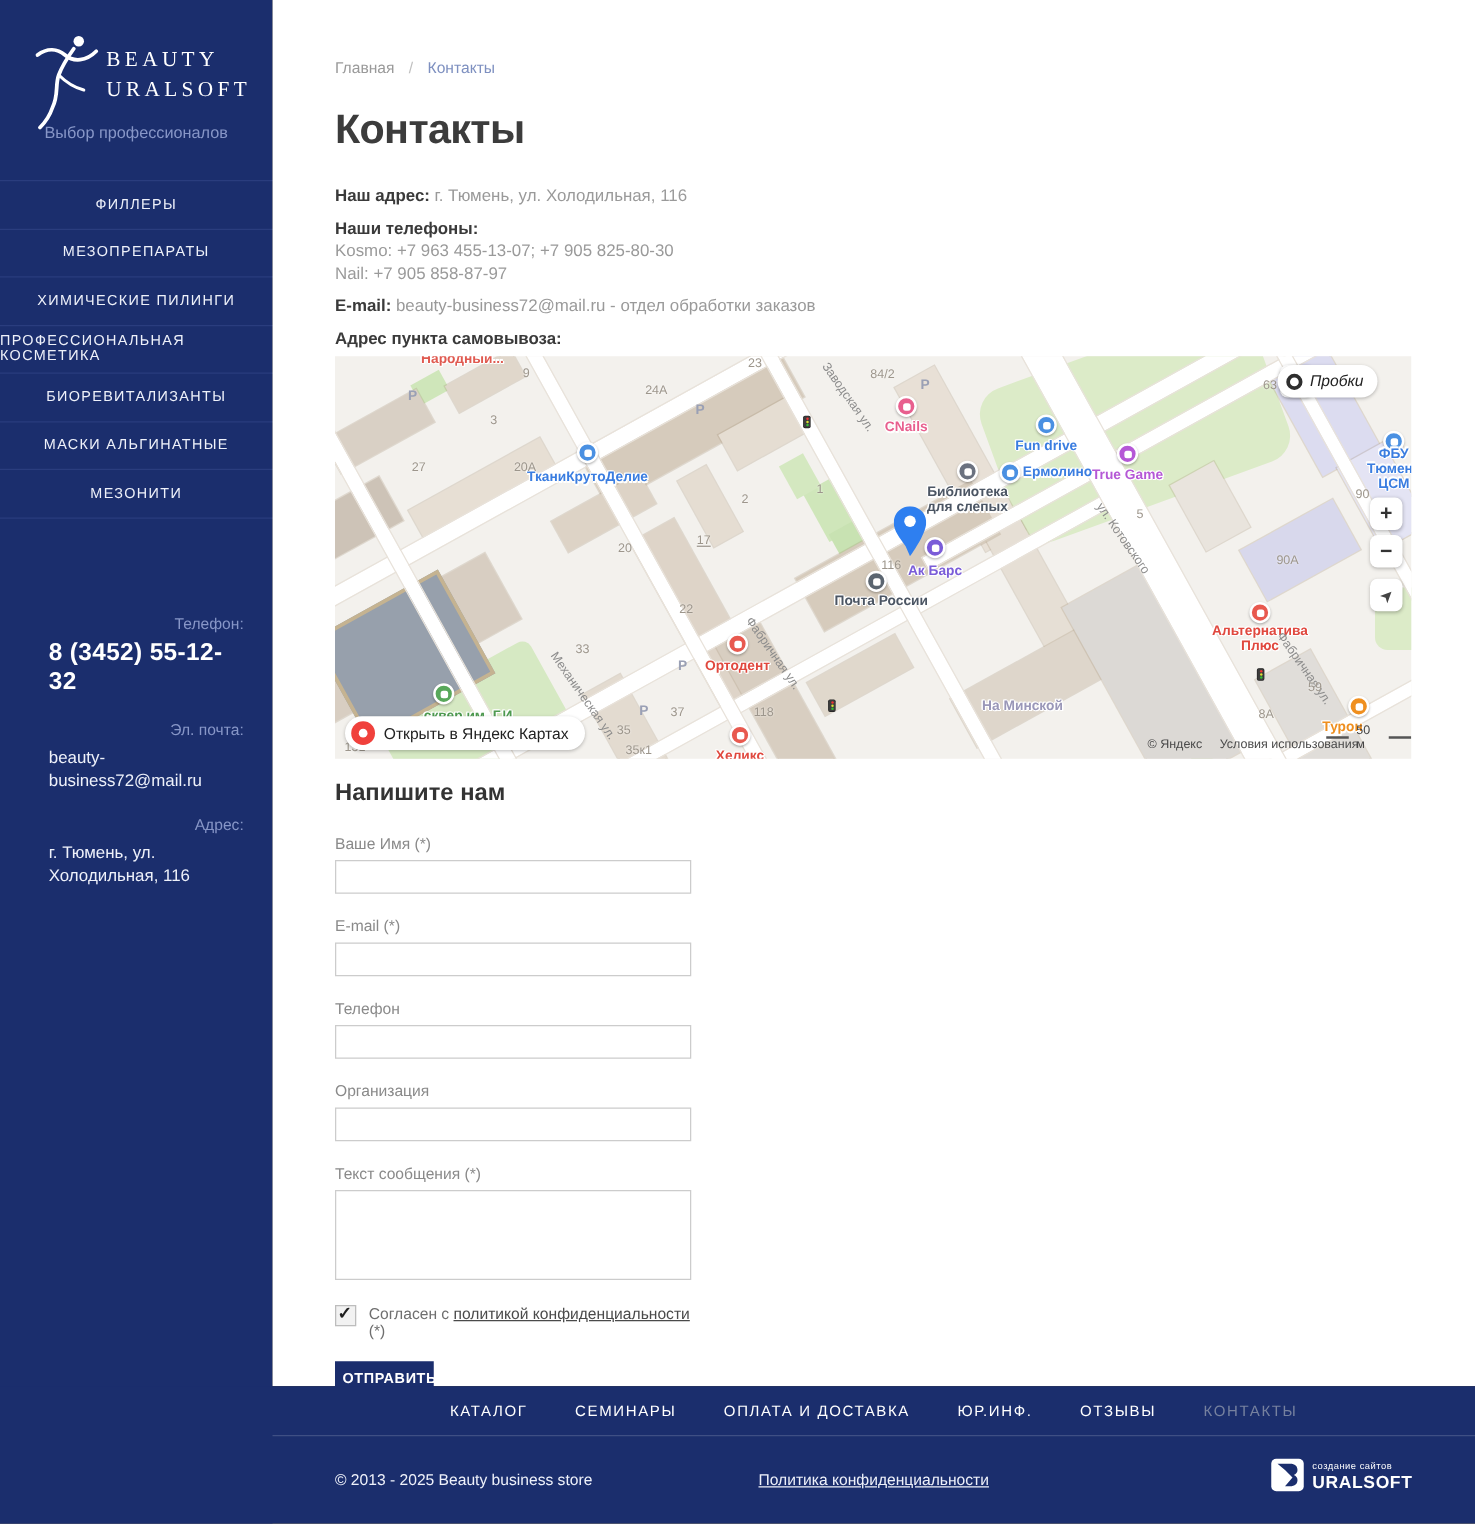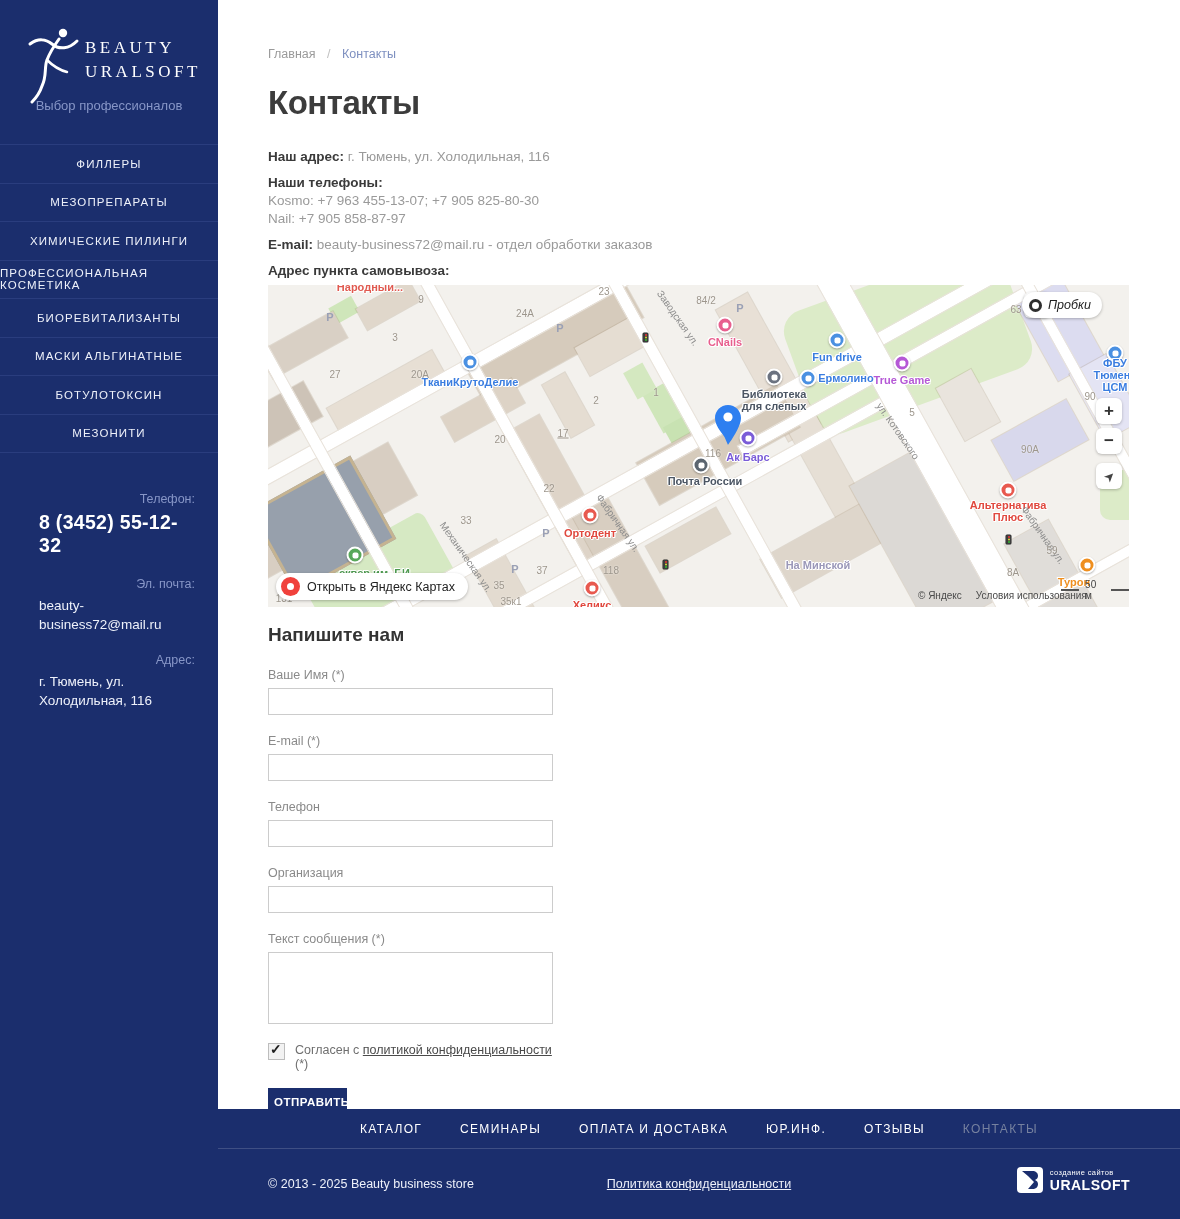--- a/index.html
+++ b/index.html
@@ -135,21 +135,20 @@
       <div class="tagline">Выбор профессионалов</div>
     </div>
 
     <div class="side-nav">
       <div class="nav-item">ФИЛЛЕРЫ</div>
       <div class="nav-item">МЕЗОПРЕПАРАТЫ</div>
       <div class="nav-item">ХИМИЧЕСКИЕ ПИЛИНГИ</div>
       <div class="nav-item">ПРОФЕССИОНАЛЬНАЯ КОСМЕТИКА</div>
       <div class="nav-item">БИОРЕВИТАЛИЗАНТЫ</div>
       <div class="nav-item">МАСКИ АЛЬГИНАТНЫЕ</div>
-      <div class="nav-item">БОТУЛОТОКСИН</div>
       <div class="nav-item">МЕЗОНИТИ</div>
     </div>
 
     <div class="side-contacts">
       <div class="sc-label">Телефон:</div>
       <div class="sc-phone">8 (3452) 55-12-32</div>
       <div class="sc-label">Эл. почта:</div>
       <div class="sc-value">beauty-business72@mail.ru</div>
       <div class="sc-label">Адрес:</div>
       <div class="sc-value">г. Тюмень, ул. Холодильная, 116</div>

